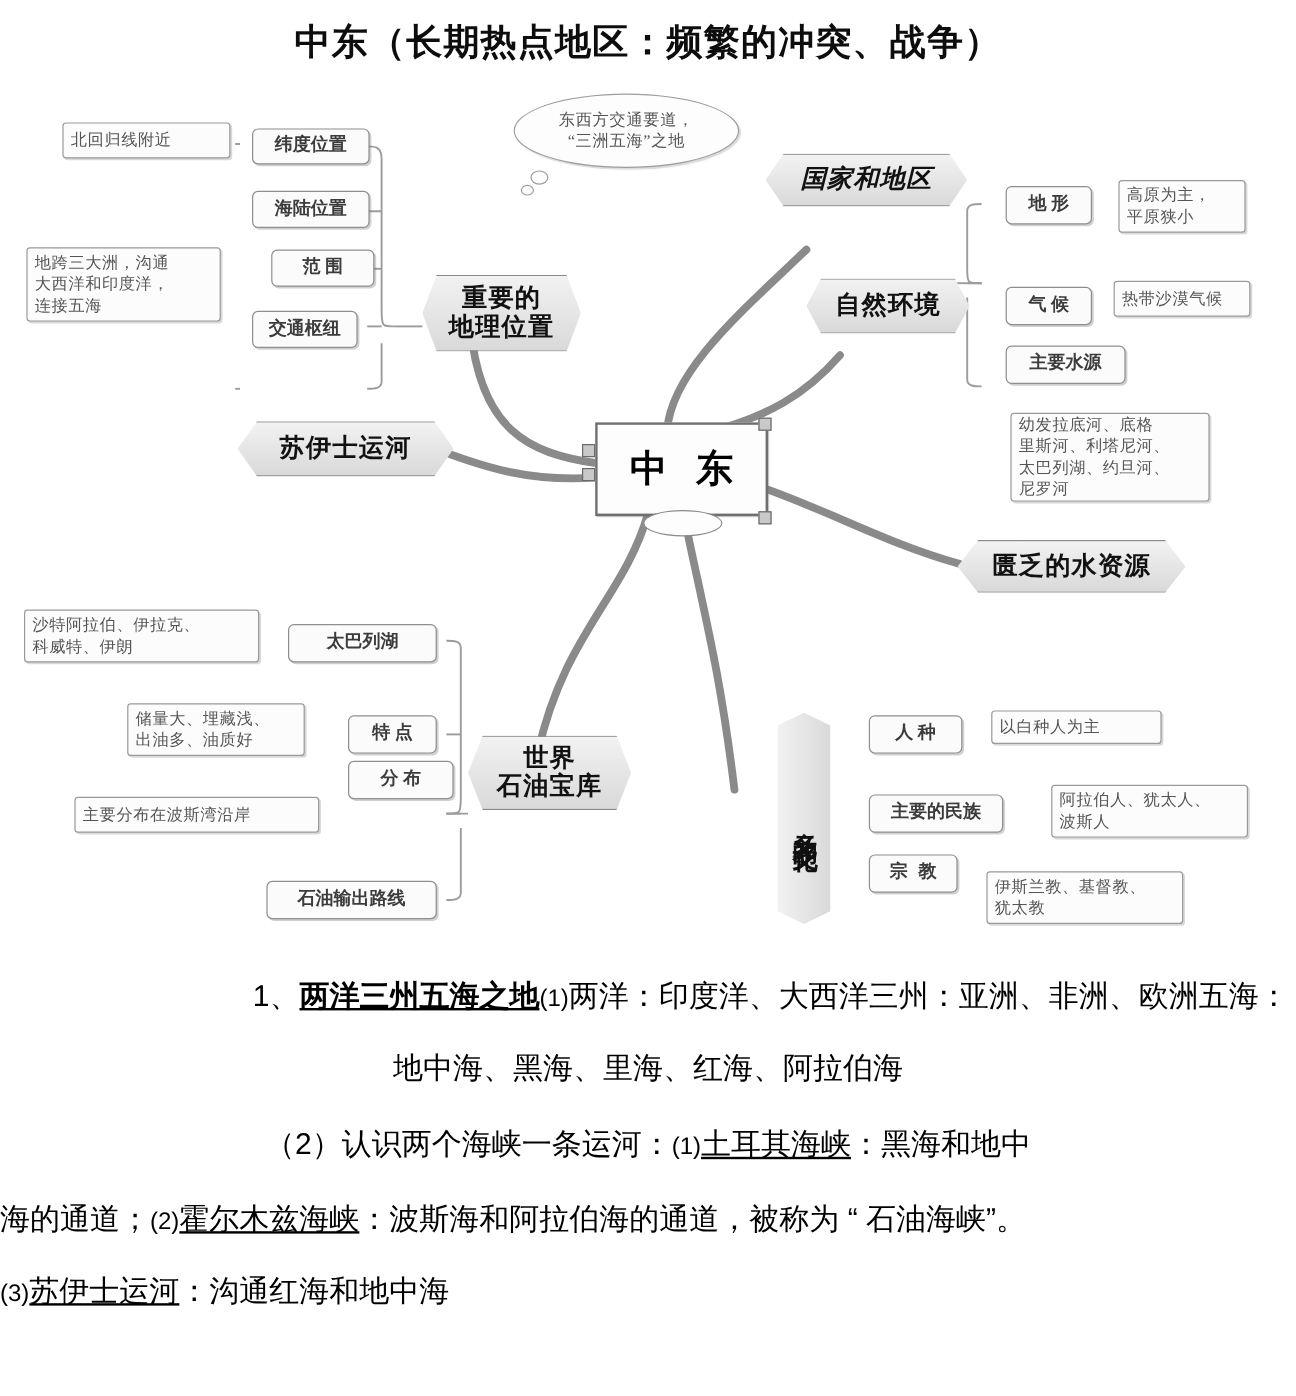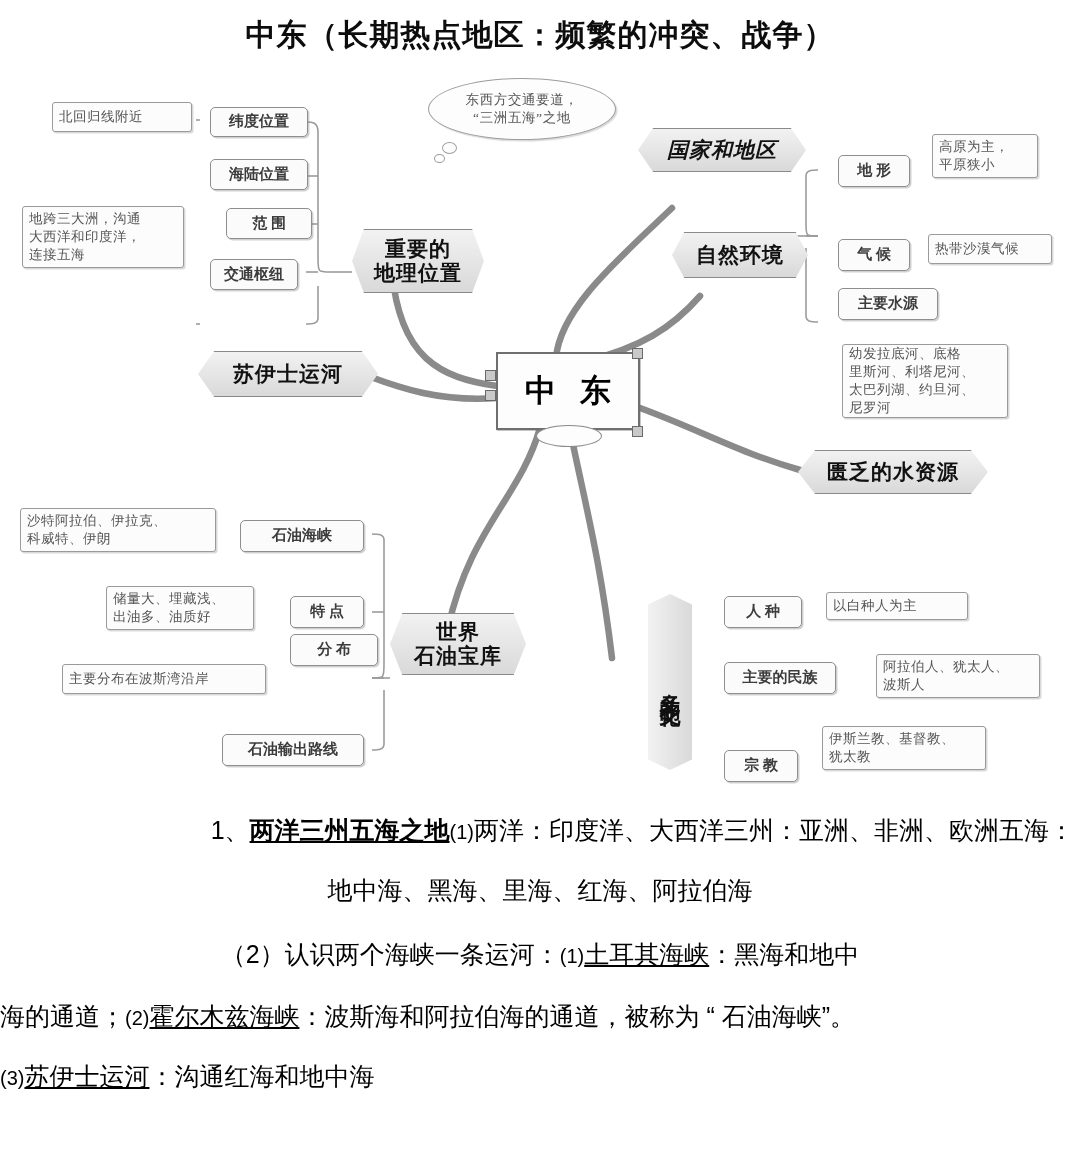--- a/index.html
+++ b/index.html
@@ -195,58 +195,58 @@
 连接五海</div>
 
   <div class="node hex" style="left:638px;top:70px;width:168px;height:44px;font-style:italic;">国家和地区</div>
 
   <div class="node hex" style="left:672px;top:174px;width:136px;height:46px;">自然环境</div>
 
   <div class="node box" style="left:838px;top:97px;width:72px;height:32px;">地  形</div>
   <div class="node box" style="left:838px;top:181px;width:72px;height:32px;">气  候</div>
   <div class="node box" style="left:838px;top:230px;width:100px;height:32px;">主要水源</div>
 
-  <div class="node note" style="left:932px;top:76px;width:106px;height:44px;">高原为主，
+  <div class="node note" style="left:932px;top:92px;width:106px;height:44px;">高原为主，
 平原狭小</div>
-  <div class="node note" style="left:928px;top:176px;width:124px;height:30px;">热带沙漠气候</div>
+  <div class="node note" style="left:928px;top:176px;width:114px;height:30px;">热带沙漠气候</div>
   <div class="node note" style="left:842px;top:286px;width:166px;height:74px;">幼发拉底河、底格
 里斯河、利塔尼河、
 太巴列湖、约旦河、
 尼罗河</div>
 
   <div class="node hex" style="left:798px;top:392px;width:190px;height:44px;">匮乏的水资源</div>
 
   <div class="node hex" style="left:198px;top:293px;width:180px;height:46px;">苏伊士运河</div>
 
   <div id="center-node" class="node" style="left:496px;top:294px;width:144px;height:78px;">中东</div>
   <div class="handle" style="left:632px;top:290px;"></div>
   <div class="handle" style="left:632px;top:368px;"></div>
   <div class="handle" style="left:485px;top:312px;"></div>
   <div class="handle" style="left:485px;top:332px;"></div>
   <div style="position:absolute;left:536px;top:367px;width:64px;height:20px;border:1.8px solid #8a8a8a;border-radius:50%;background:#fdfdfd;"></div>
 
   <div class="node hex" style="left:390px;top:555px;width:136px;height:62px;">世界
 石油宝库</div>
 
-  <div class="node box" style="left:240px;top:462px;width:124px;height:32px;">石油海峡</div>
+  <div class="node box" style="left:240px;top:462px;width:124px;height:32px;">太巴列湖</div>
   <div class="node box" style="left:290px;top:538px;width:74px;height:32px;">特  点</div>
   <div class="node box" style="left:290px;top:576px;width:88px;height:32px;">分  布</div>
   <div class="node box" style="left:222px;top:676px;width:142px;height:32px;">石油输出路线</div>
 
   <div class="node note" style="left:20px;top:450px;width:196px;height:44px;">沙特阿拉伯、伊拉克、
 科威特、伊朗</div>
   <div class="node note" style="left:106px;top:528px;width:148px;height:44px;">储量大、埋藏浅、
 出油多、油质好</div>
   <div class="node note" style="left:62px;top:606px;width:204px;height:30px;">主要分布在波斯湾沿岸</div>
 
   <div class="node hexv" style="left:648px;top:536px;width:44px;height:176px;">多元的文化</div>
 
   <div class="node box" style="left:724px;top:538px;width:78px;height:32px;">人  种</div>
   <div class="node box" style="left:724px;top:604px;width:112px;height:32px;">主要的民族</div>
-  <div class="node box" style="left:724px;top:692px;width:74px;height:32px;">宗  教</div>
+  <div class="node box" style="left:724px;top:654px;width:74px;height:32px;font-family:Liberation Mono, monospace;">宗  教</div>
 
   <div class="node note" style="left:826px;top:534px;width:142px;height:28px;">以白种人为主</div>
   <div class="node note" style="left:876px;top:596px;width:164px;height:44px;">阿拉伯人、犹太人、
 波斯人</div>
   <div class="node note" style="left:822px;top:668px;width:164px;height:44px;">伊斯兰教、基督教、
 犹太教</div>
 
 </div>
 
 <div id="body-text">

